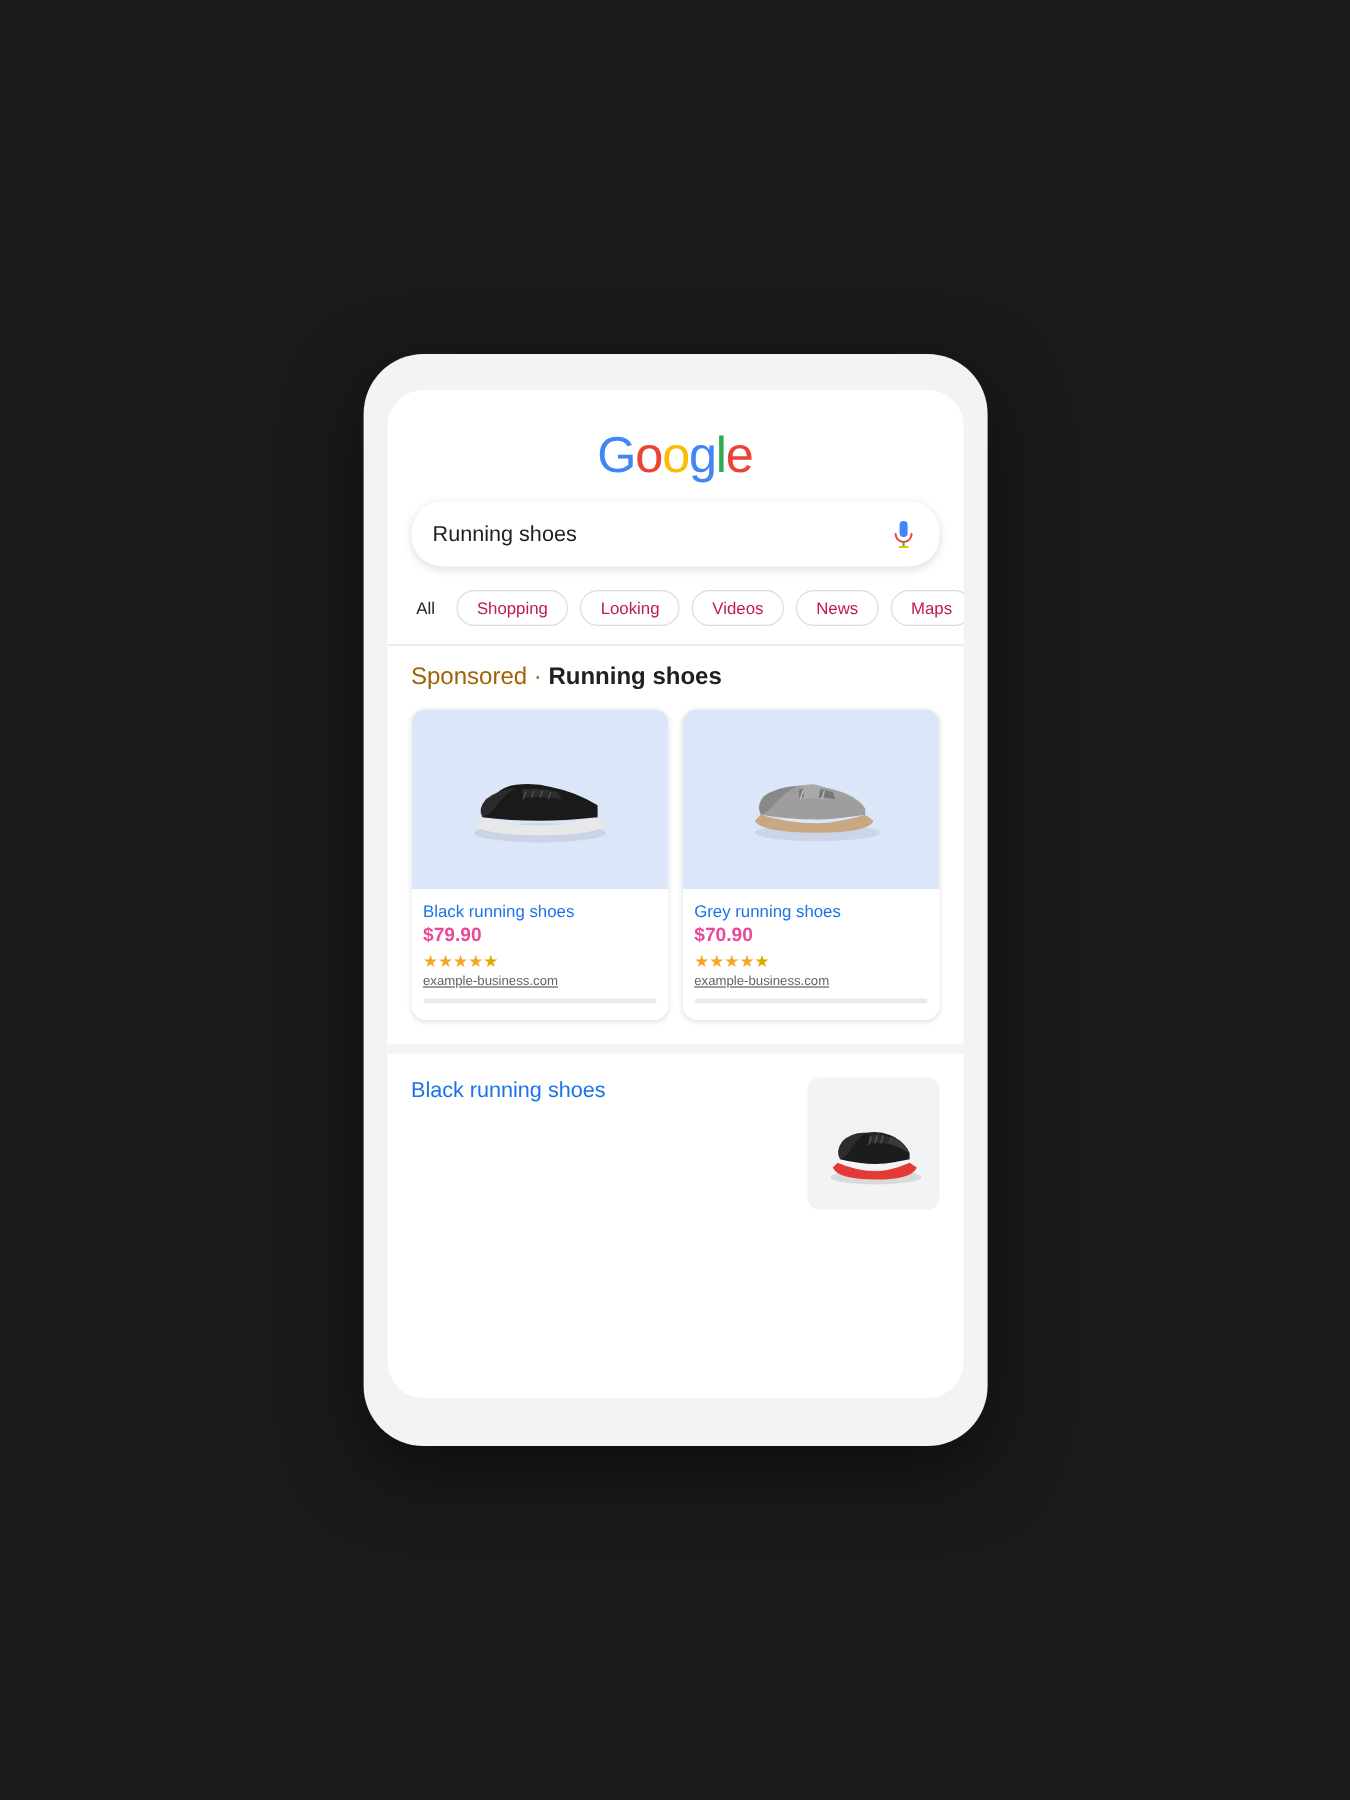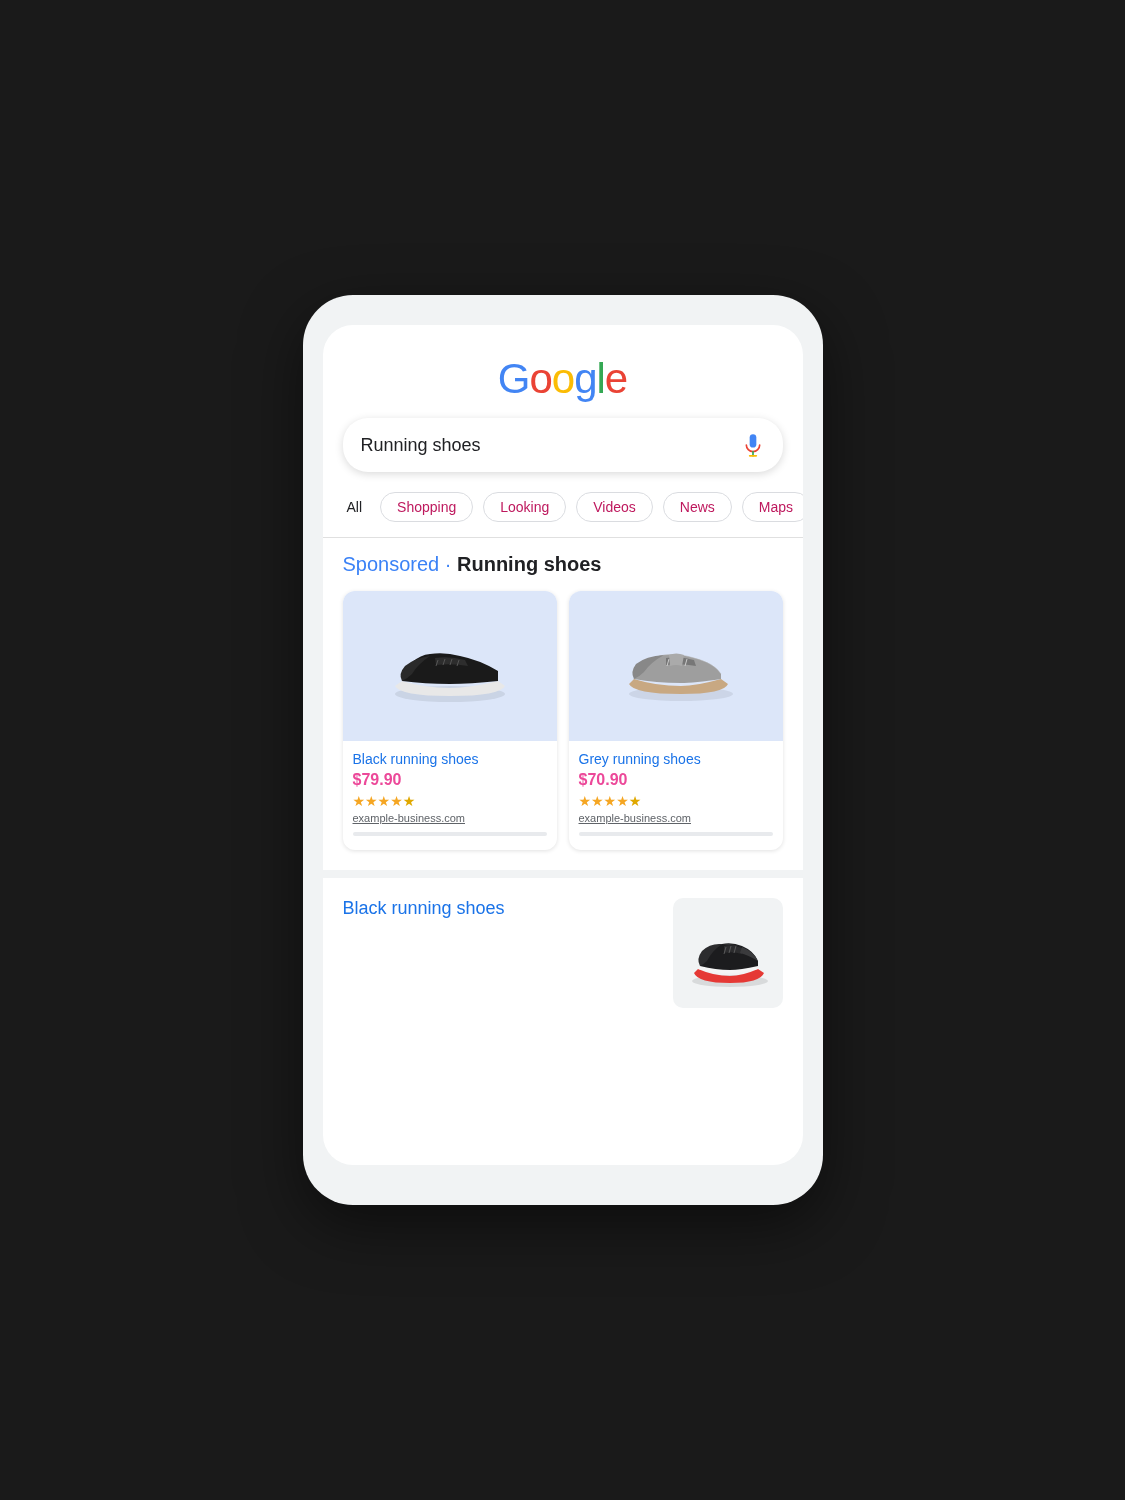--- a/index.html
+++ b/index.html
@@ -120,21 +120,21 @@
     
     .sponsored-section {
       padding: 0 20px 20px;
     }
 
     .sponsored-title {
       font-size: 20px;
       margin-bottom: 15px;
     }
 
-    .sponsored-title .light { font-weight: 400; color: #3b82f6; }
+    .sponsored-title .light { font-weight: 400; color: #a16207; }
     .sponsored-title .bold { font-weight: 700; color: #202124; }
 
     .product-cards {
       display: flex;
       gap: 12px;
     }
 
     .product-card {
       flex: 1;
       background: #fff;

